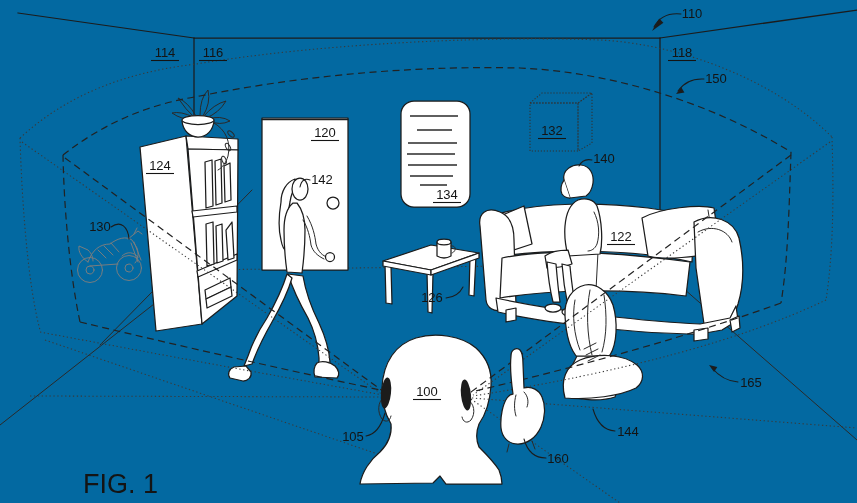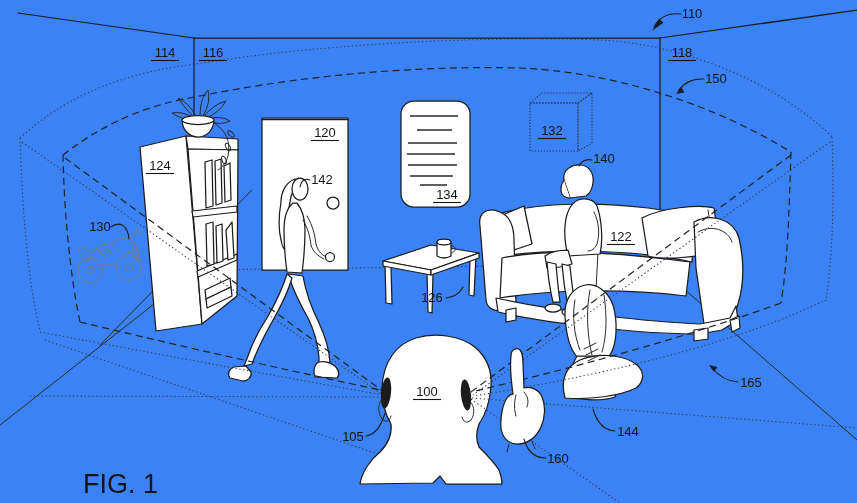--- a/index.html
+++ b/index.html
@@ -1,16 +1,16 @@
 <!DOCTYPE html>
 <html><head>
 <meta charset="utf-8">
 <style>
   html,body { margin:0; padding:0; background:#fff; }
-  .stage { width:857px; height:503px; background:#3b82f6; position:relative; overflow:hidden;
+  .stage { width:857px; height:503px; background:#0369a1; position:relative; overflow:hidden;
            font-family:"Liberation Sans", sans-serif; }
   svg { display:block; }
   .ln   { fill:none; stroke:#1c1c1c; stroke-width:1.25; stroke-linecap:round; stroke-linejoin:round; }
   .thin { fill:none; stroke:#2a2a2a; stroke-width:1; stroke-linecap:round; stroke-linejoin:round; }
   .wfill{ fill:#ffffff; stroke:#1c1c1c; stroke-width:1.25; stroke-linejoin:round; }
   .dot  { fill:none; stroke:#3a3a3a; stroke-width:1.05; stroke-dasharray:1.3 2.6; }
   .dash { fill:none; stroke:#222; stroke-width:1.2; stroke-dasharray:7 4.5; }
   .stip { fill:none; stroke:#333; stroke-width:1.05; stroke-dasharray:1.2 1.8; }
   .ghost{ fill:none; stroke:#7d7d7d; stroke-width:0.95; stroke-linecap:round; stroke-linejoin:round; }
   .ld   { fill:none; stroke:#1c1c1c; stroke-width:1.05; stroke-linecap:round; }

